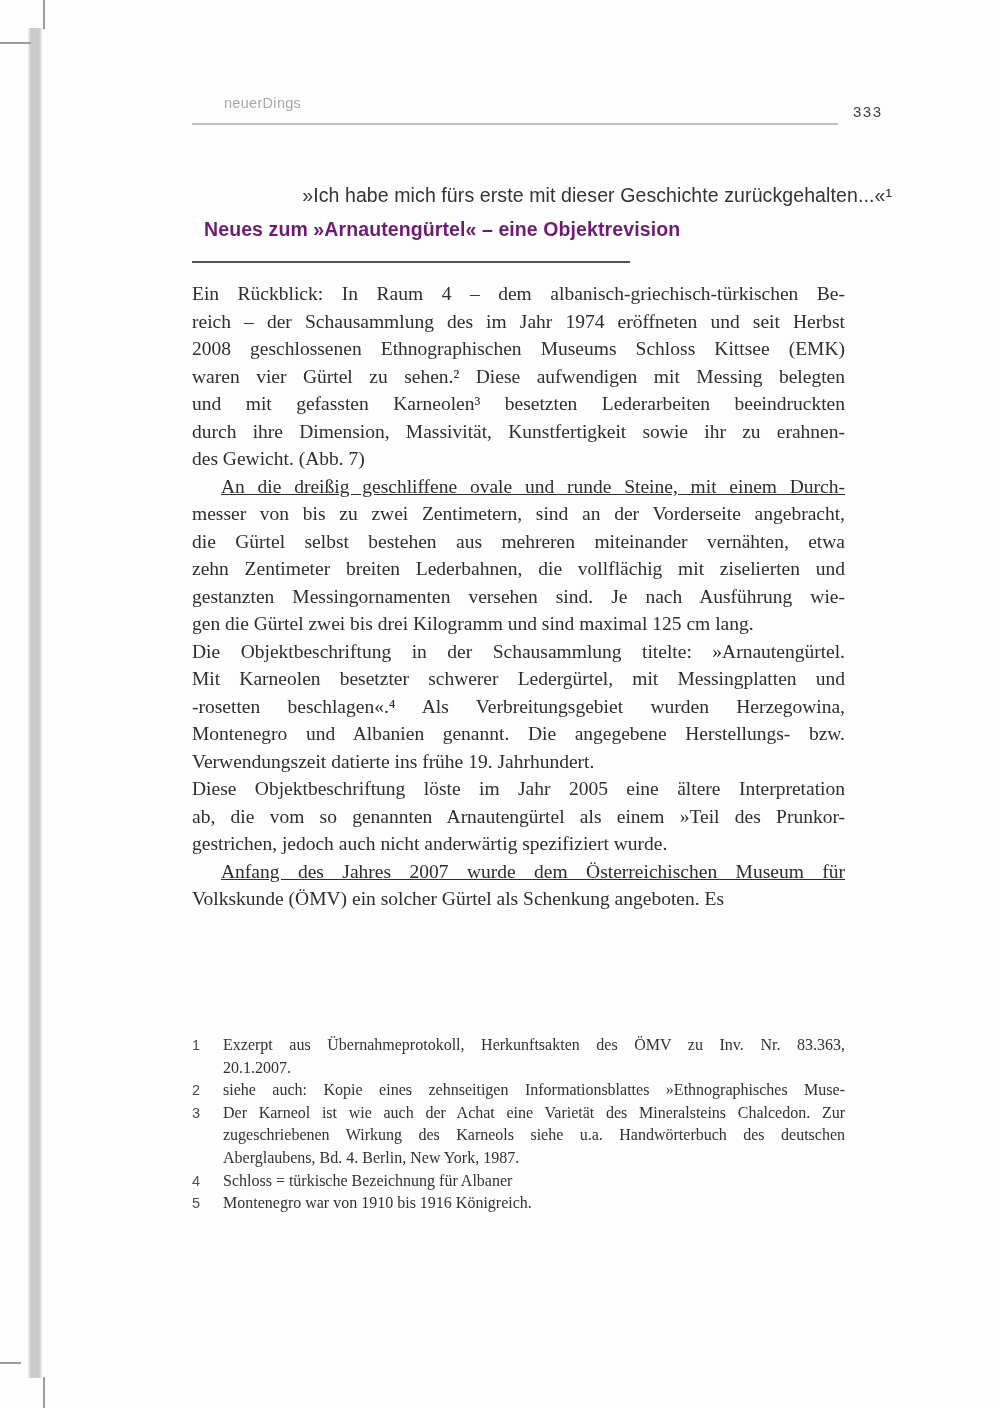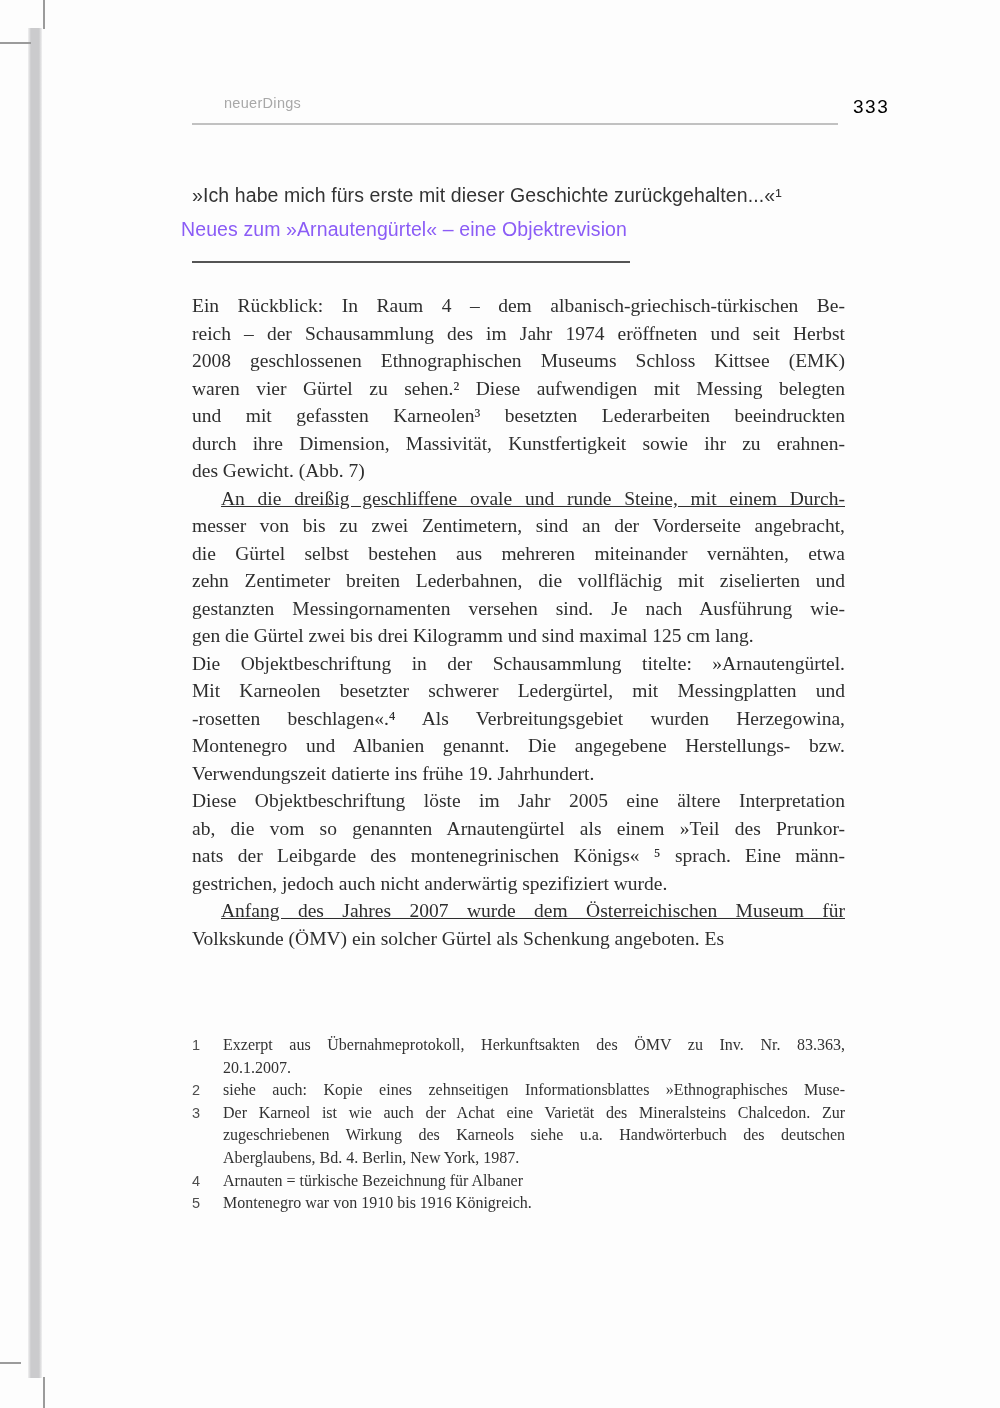--- a/index.html
+++ b/index.html
@@ -22,50 +22,51 @@
   .edge-h-bottom { left: 0;    top: 1362px; width: 21px; height: 2px;  }
   .edge-v-bottom { left: 43px; top: 1377px; width: 2px;  height: 31px; }
 
   
   .journal-name {
     position: absolute; left: 192px; top: 95px;
     font-family: "Liberation Sans", "DejaVu Sans", sans-serif;
     font-size: 14.5px; color: #a8a8a8; letter-spacing: 0.3px; margin-left: 32px;
   }
   .page-number {
-    position: absolute; left: 853px; top: 96px;
+    position: absolute; left: 853px; top: 103px;
     font-family: "Liberation Sans", "DejaVu Sans", sans-serif;
-    font-size: 19px; color: #000000; letter-spacing: 1.5px;
+    font-size: 15px; color: #404040; letter-spacing: 1.5px;
   }
   .header-rule {
     position: absolute; left: 192px; top: 123px; width: 646px; height: 2px;
     background: #c1c1c1;
   }
 
   
   .article-title {
     position: absolute; left: 192px; top: 184px; width: 700px;
     font-family: "Liberation Sans", "DejaVu Sans", sans-serif;
     font-size: 19.5px; font-weight: 500; color: #333333; letter-spacing: 0.1px;
     white-space: nowrap;
+    text-align: right;
   }
   .article-subtitle {
-    position: absolute; left: 181px; top: 218px; width: 700px;
+    position: absolute; left: 204px; top: 218px; width: 700px;
     font-family: "Liberation Sans", "DejaVu Sans", sans-serif;
-    font-size: 19.5px; font-weight: 400; color: #8b5cf6; letter-spacing: 0.1px;
+    font-size: 19.5px; font-weight: 700; color: #701a75; letter-spacing: 0.1px;
     white-space: nowrap;
   }
   .title-rule {
     position: absolute; left: 192px; top: 261px; width: 438px; height: 2px;
     background: #545454;
   }
 
   
   .body-text {
-    position: absolute; left: 192px; top: 292px; width: 653px;
+    position: absolute; left: 192px; top: 280px; width: 653px;
     font-size: 19.5px; color: #2e2e2e;
   }
   .bline {
     line-height: 27.5px; height: 27.5px;
     text-align: justify; text-align-last: justify;
     white-space: normal; overflow: hidden;
   }
   .bline.para-end { text-align-last: left; }
   .bline.indent { padding-left: 29px; text-decoration: underline; }
 
@@ -118,21 +119,20 @@
     <div class="bline">zehn Zentimeter breiten Lederbahnen, die vollflächig mit ziselierten und</div>
     <div class="bline">gestanzten Messingornamenten versehen sind. Je nach Ausführung wie-</div>
     <div class="bline para-end">gen die Gürtel zwei bis drei Kilogramm und sind maximal 125 cm lang.</div>
     <div class="bline">Die Objektbeschriftung in der Schausammlung titelte: »Arnautengürtel.</div>
     <div class="bline">Mit Karneolen besetzter schwerer Ledergürtel, mit Messingplatten und</div>
     <div class="bline">-rosetten beschlagen«.⁴ Als Verbreitungsgebiet wurden Herzegowina,</div>
     <div class="bline">Montenegro und Albanien genannt. Die angegebene Herstellungs- bzw.</div>
     <div class="bline para-end">Verwendungszeit datierte ins frühe 19. Jahrhundert.</div>
     <div class="bline">Diese Objektbeschriftung löste im Jahr 2005 eine ältere Interpretation</div>
     <div class="bline">ab, die vom so genannten Arnautengürtel als einem »Teil des Prunkor-</div>
-    <div class="bline">nats der Leibgarde des montenegrinischen Königs« ⁵ sprach. Eine männ-</div>
     <div class="bline para-end">gestrichen, jedoch auch nicht anderwärtig spezifiziert wurde.</div>
     <div class="bline indent">Anfang des Jahres 2007 wurde dem Österreichischen Museum für</div>
     <div class="bline para-end">Volkskunde (ÖMV) ein solcher Gürtel als Schenkung angeboten. Es</div>
   </div>
 
 <div class="footnotes">
     <div class="fn-row">
       <div class="fn-num">1</div>
       <div class="fn-text">
         <div class="fn-line">Exzerpt aus Übernahmeprotokoll, Herkunftsakten des ÖMV zu Inv. Nr. 83.363,</div>
@@ -149,21 +149,21 @@
       <div class="fn-num">3</div>
       <div class="fn-text">
         <div class="fn-line">Der Karneol ist wie auch der Achat eine Varietät des Mineralsteins Chalcedon. Zur</div>
         <div class="fn-line">zugeschriebenen Wirkung des Karneols siehe u.a. Handwörterbuch des deutschen</div>
         <div class="fn-line para-end">Aberglaubens, Bd. 4. Berlin, New York, 1987.</div>
       </div>
     </div>
     <div class="fn-row">
       <div class="fn-num">4</div>
       <div class="fn-text">
-        <div class="fn-line para-end">Arnauten = türkische Bezeichnung für Albaner</div>
+        <div class="fn-line para-end">Schloss = türkische Bezeichnung für Albaner</div>
       </div>
     </div>
     <div class="fn-row">
       <div class="fn-num">5</div>
       <div class="fn-text">
         <div class="fn-line para-end">Montenegro war von 1910 bis 1916 Königreich.</div>
       </div>
     </div>
   </div>
 

